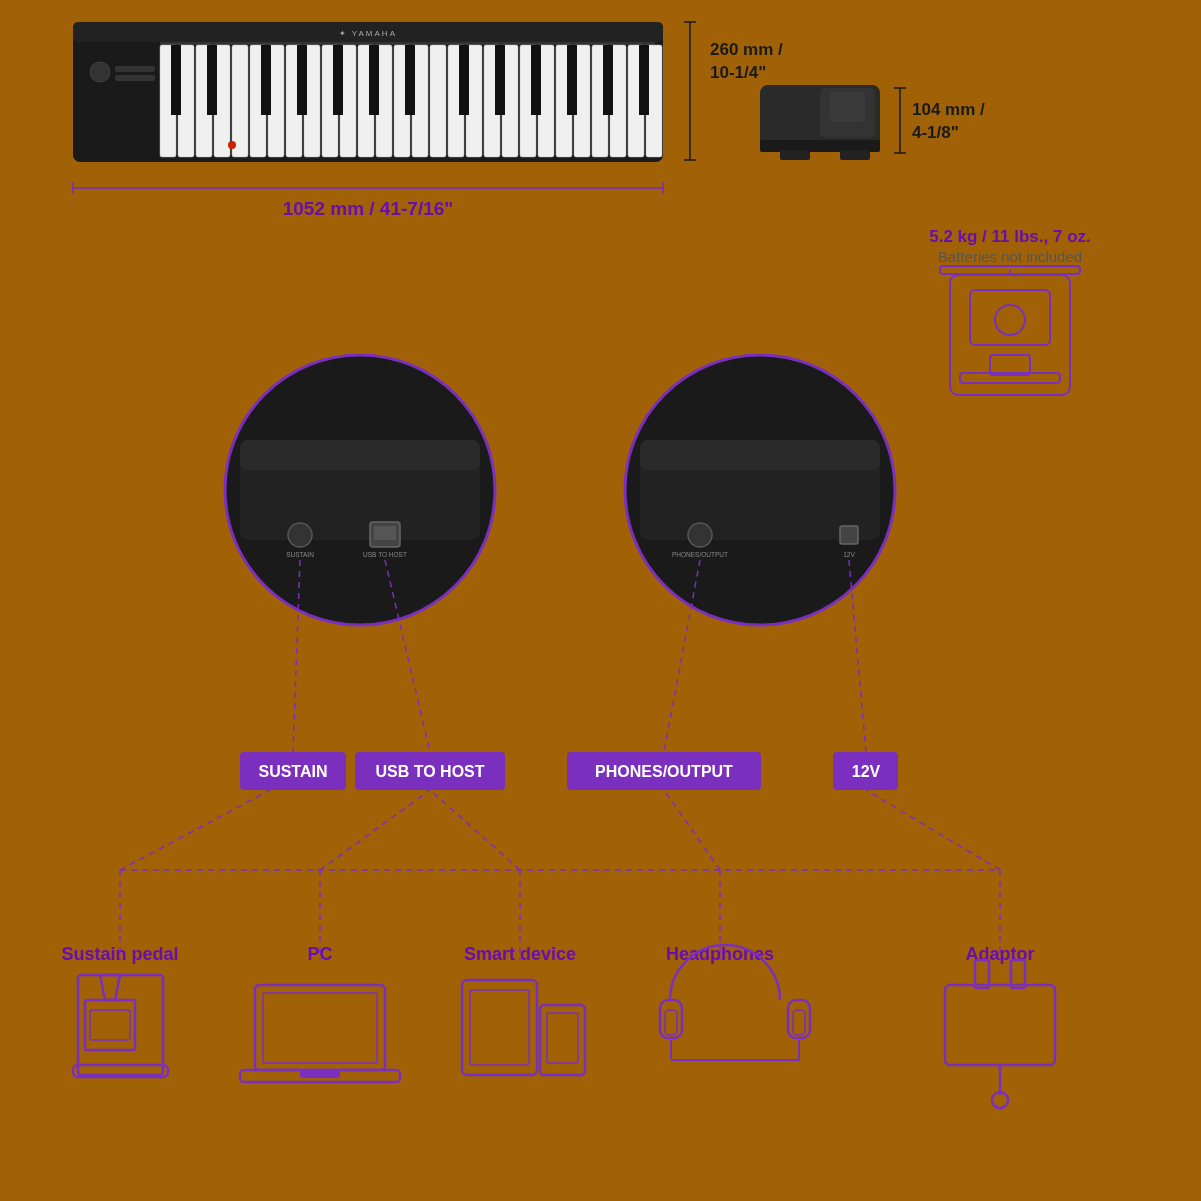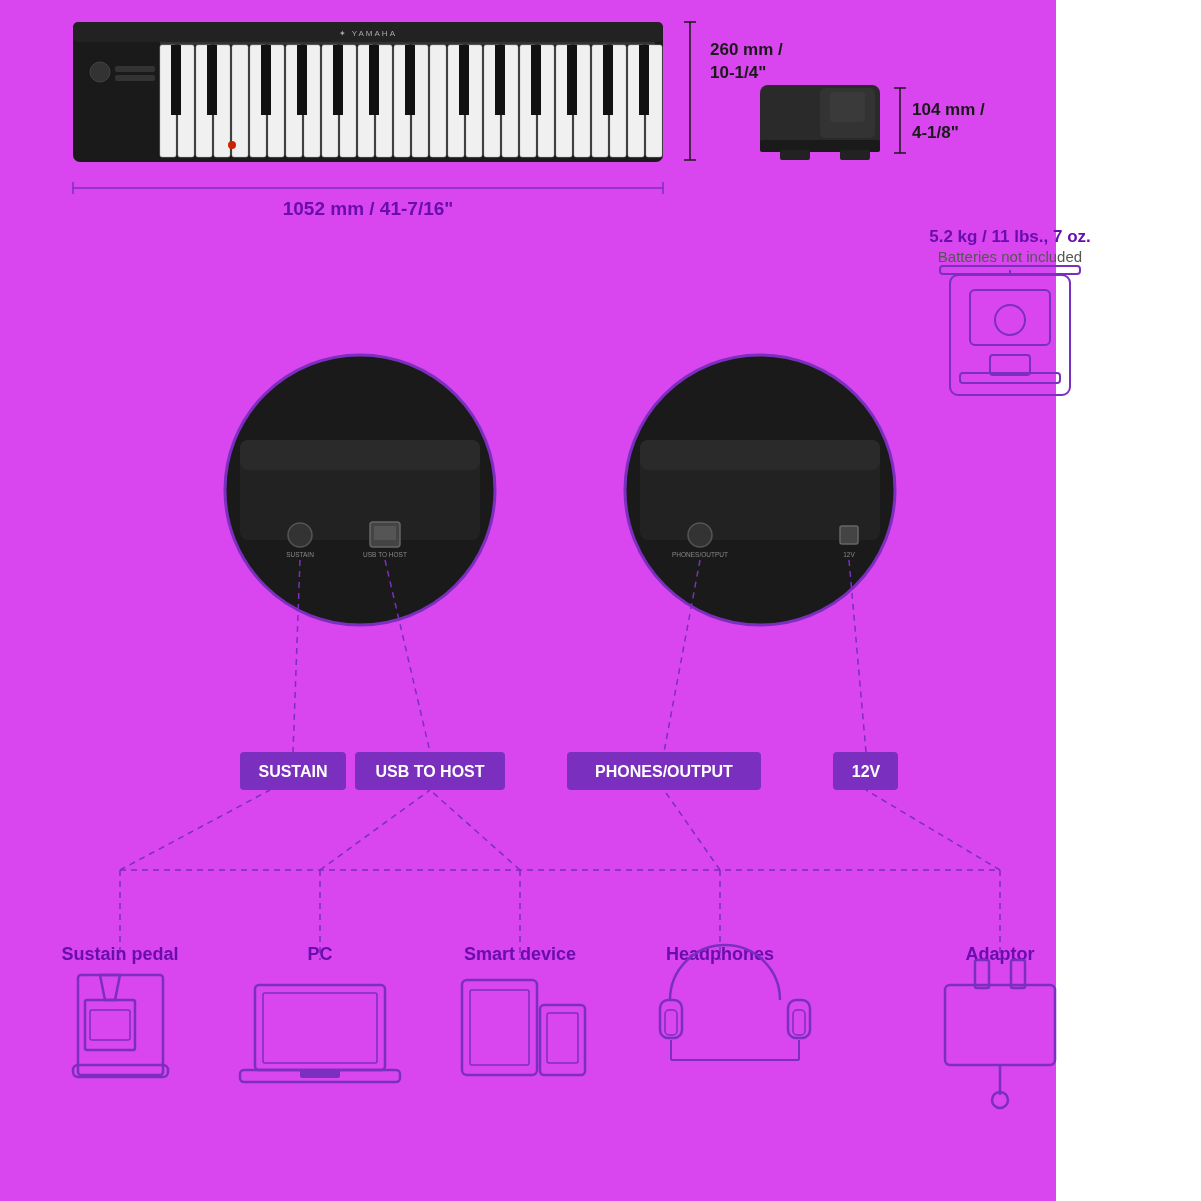--- a/index.html
+++ b/index.html
@@ -6,24 +6,24 @@
     body {
       width: 1201px;
       height: 1201px;
       background: #ffffff;
       font-family: Arial, sans-serif;
       overflow: hidden;
       position: relative;
     }
 
     .page-wrapper {
-      width: 1056px;
+      width: 1201px;
       height: 1201px;
       position: relative;
-      background: #d946ef;
+      background: #a16207;
     }
 
     
     .dashed-lines-svg {
       position: absolute;
       top: 0;
       left: 0;
       width: 1201px;
       height: 1201px;
       pointer-events: none;

